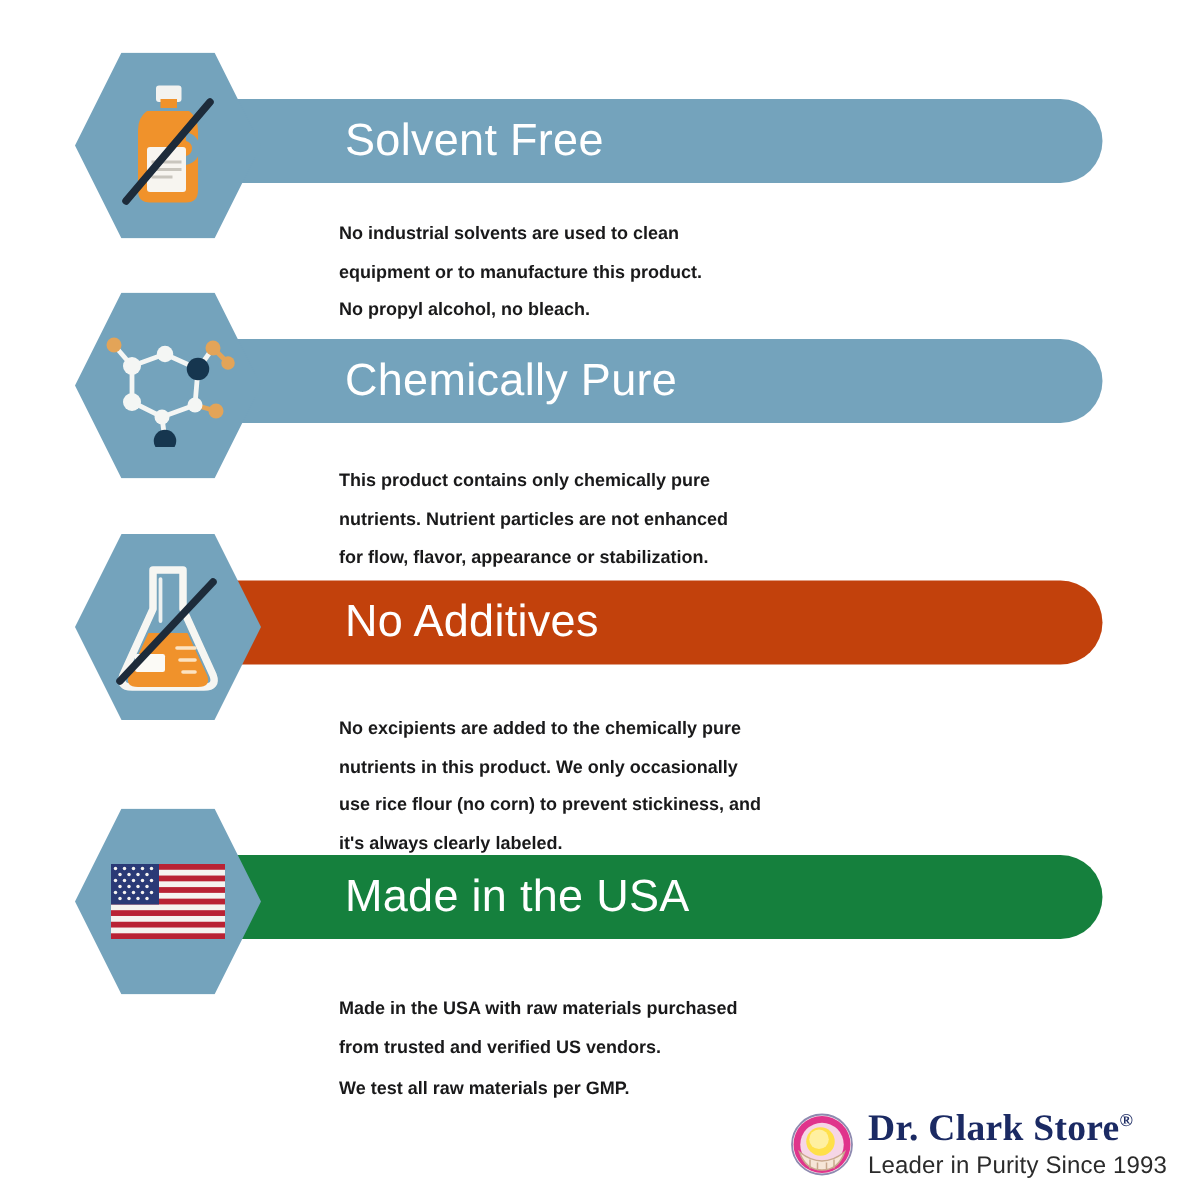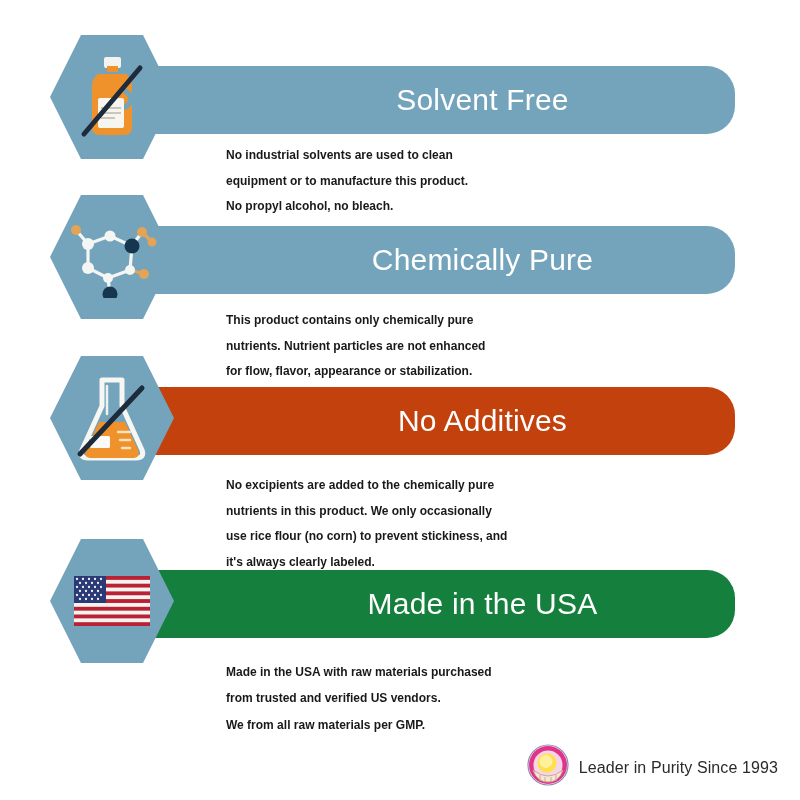--- a/index.html
+++ b/index.html
@@ -24,26 +24,26 @@
     clip-path:polygon(25% 0%,75% 0%,100% 50%,75% 100%,25% 100%,0% 50%);
     z-index:3;
     display:flex;align-items:center;justify-content:center;
   }
   .hex svg{display:block;}
 
   
   .bar{
     position:absolute;
     left:118px;
-    height:68px;
+    height:56px;
     background:var(--blue);
     border-top-right-radius:28px;
     border-bottom-right-radius:28px;
     z-index:2;
-    display:flex;align-items:center;justify-content:center;
+    display:flex;align-items:center;
   }
   .bar-title{
     color:#ffffff;
     font-size:30px;
     font-weight:400;
     letter-spacing:.2px;
     margin-left:112px;
     white-space:nowrap;
     line-height:1;
   }
@@ -251,38 +251,41 @@
                 <circle cx="24" cy="23" r="1.15"></circle>
             </g>
           </g>
         </svg>
       </span>
     </div>
 
     <div class="body-text" style="top:660px;">Made in the USA with raw materials purchased
 from trusted and verified US vendors.</div>
 
-    <div class="body-text second" style="top:713px;">We from all raw materials per GMP.</div>
+    <div class="body-text second" style="top:713px;">We test all raw materials per GMP.</div>
   </div>
 
   <div class="footer">
     <span class="logo-mark">
       <svg width="42" height="42" viewBox="0 0 42 42">
         <circle cx="21" cy="21" r="20" fill="#FBF7F2" stroke="#8E8AB0" stroke-width="1.2"></circle>
         <path d="M21 2 a19 19 0 0 1 0 38 a19 19 0 0 1 0 -38" fill="#E0348C"></path>
         <circle cx="21" cy="21" r="14.5" fill="#F6D6E6"></circle>
         <circle cx="20" cy="19" r="9.5" fill="#FFE04A"></circle>
         <circle cx="19" cy="17.5" r="6.5" fill="#FFF0A0"></circle>
         <path d="M6 26 q15 12 30 0 q-4 12 -15 12 q-11 0 -15 -12 z" fill="#F6E6D8" stroke="#C9A98E" stroke-width="1"></path>
         <g stroke="#C9A98E" stroke-width="1" fill="none">
           <path d="M13 31 v6"></path>
             <path d="M18 33 v5"></path>
             <path d="M24 33 v5"></path>
             <path d="M29 31 v6"></path>
         </g>
       </svg>
     </span>
     <span class="logo-text">
+      <span class="logo-name">
+        <span>Dr. Clark Store</span><sup>®</sup>
+      </span>
       <span class="logo-tag">Leader in Purity Since 1993</span>
     </span>
   </div>
 
 </div>
 
 </body></html>

